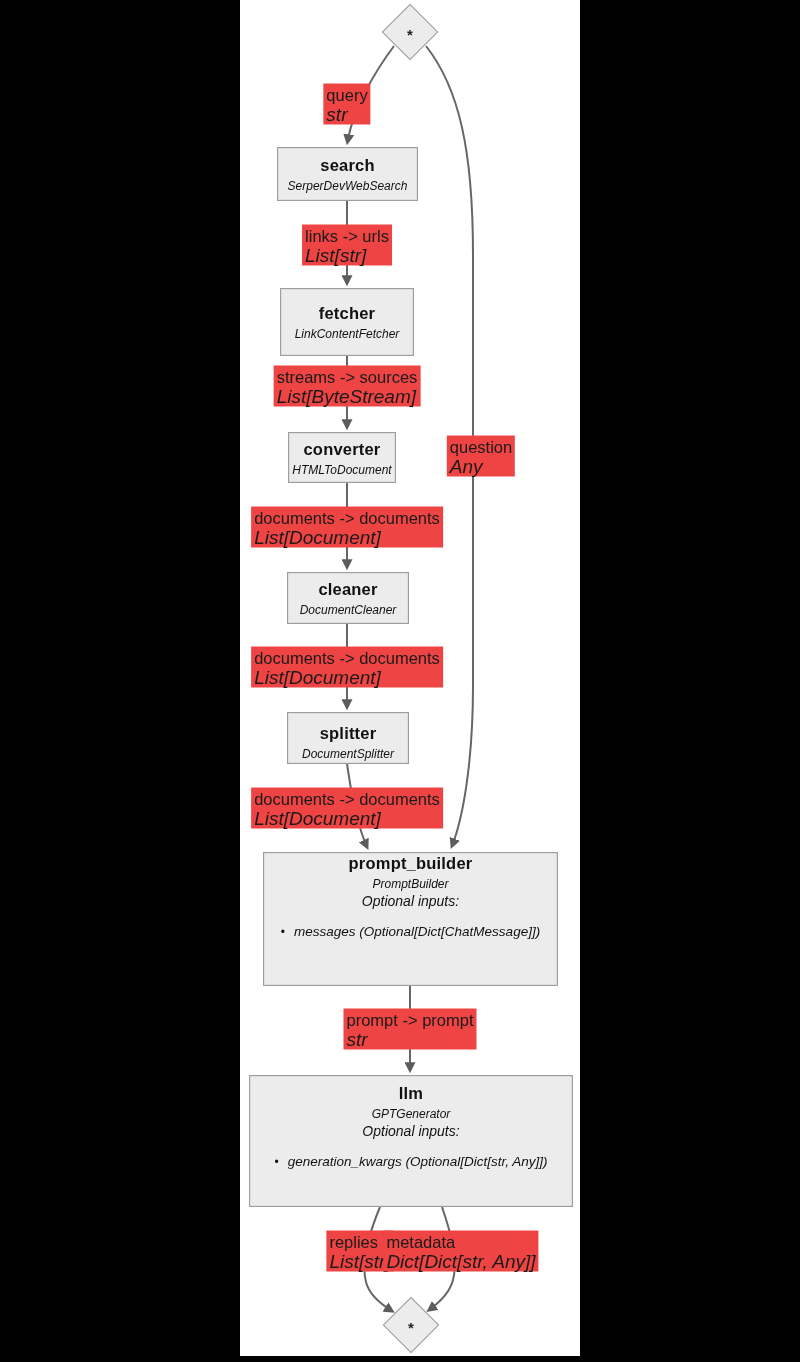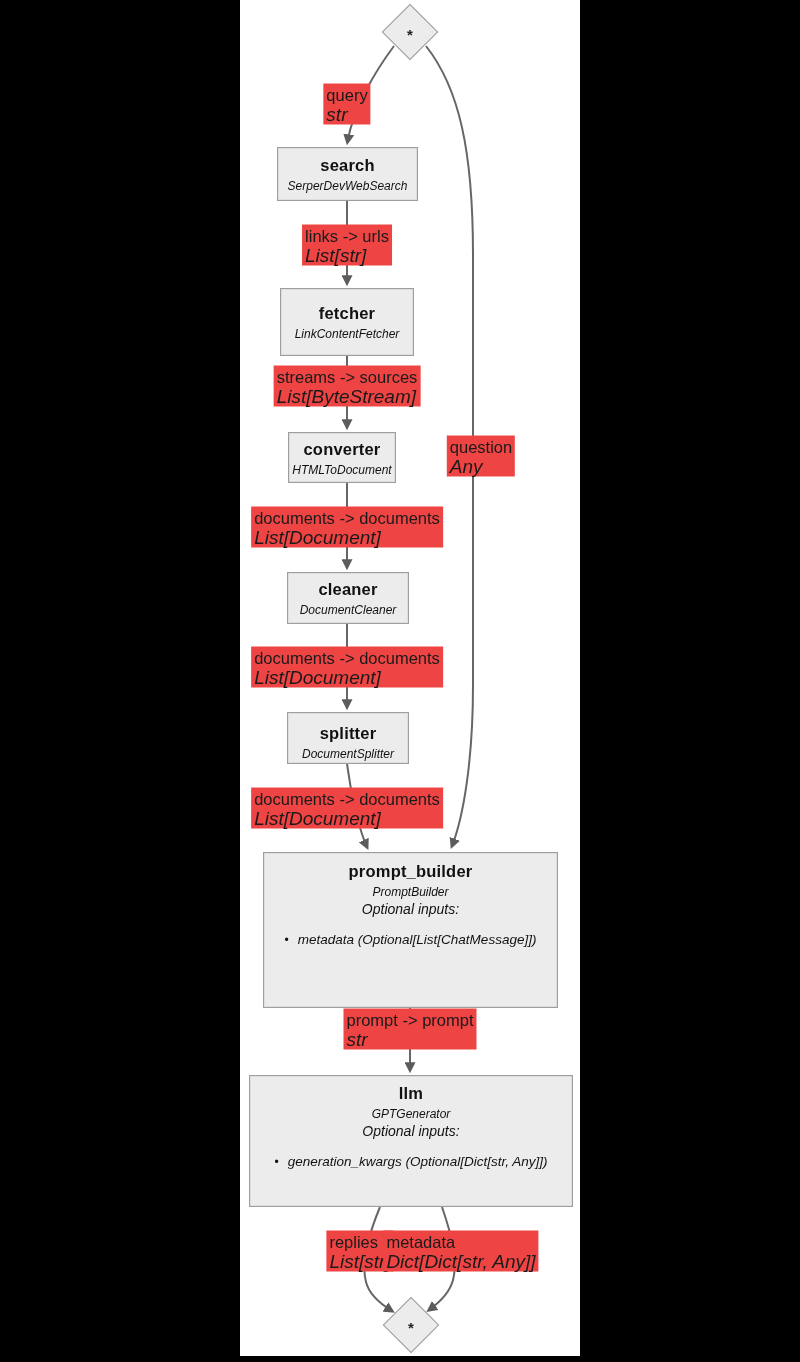--- a/index.html
+++ b/index.html
@@ -95,25 +95,25 @@
     <div class="comp-node small-node" style="left:47px;top:572px;width:122px;height:52px;">
       <div class="comp-title">cleaner</div>
       <div class="comp-class">DocumentCleaner</div>
     </div>
 
     <div class="comp-node small-node" style="left:47px;top:712px;width:122px;height:52px;justify-content:flex-end;">
       <div class="comp-title">splitter</div>
       <div class="comp-class">DocumentSplitter</div>
     </div>
 
-    <div class="comp-node" style="left:23px;top:852px;width:295px;height:156px;padding-top:8px;">
+    <div class="comp-node" style="left:23px;top:852px;width:295px;height:134px;">
       <div class="comp-title">prompt_builder</div>
       <div class="comp-class">PromptBuilder</div>
       <div class="optional-heading">Optional inputs:</div>
-      <div class="optional-item"><span class="bullet-dot">•</span><span>metadata (Optional[List[ChatMessage]])</span></div>
+      <div class="optional-item"><span class="bullet-dot">•</span><span>messages (Optional[Dict[ChatMessage]])</span></div>
     </div>
 
     <div class="comp-node" style="left:9px;top:1075px;width:324px;height:132px;padding-top:7px;">
       <div class="comp-title">llm</div>
       <div class="comp-class">GPTGenerator</div>
       <div class="optional-heading">Optional inputs:</div>
       <div class="optional-item"><span class="bullet-dot">•</span><span>generation_kwargs (Optional[Dict[str, Any]])</span></div>
     </div>
 
     <div class="diamond-node" style="left:151px;top:1305px;">

